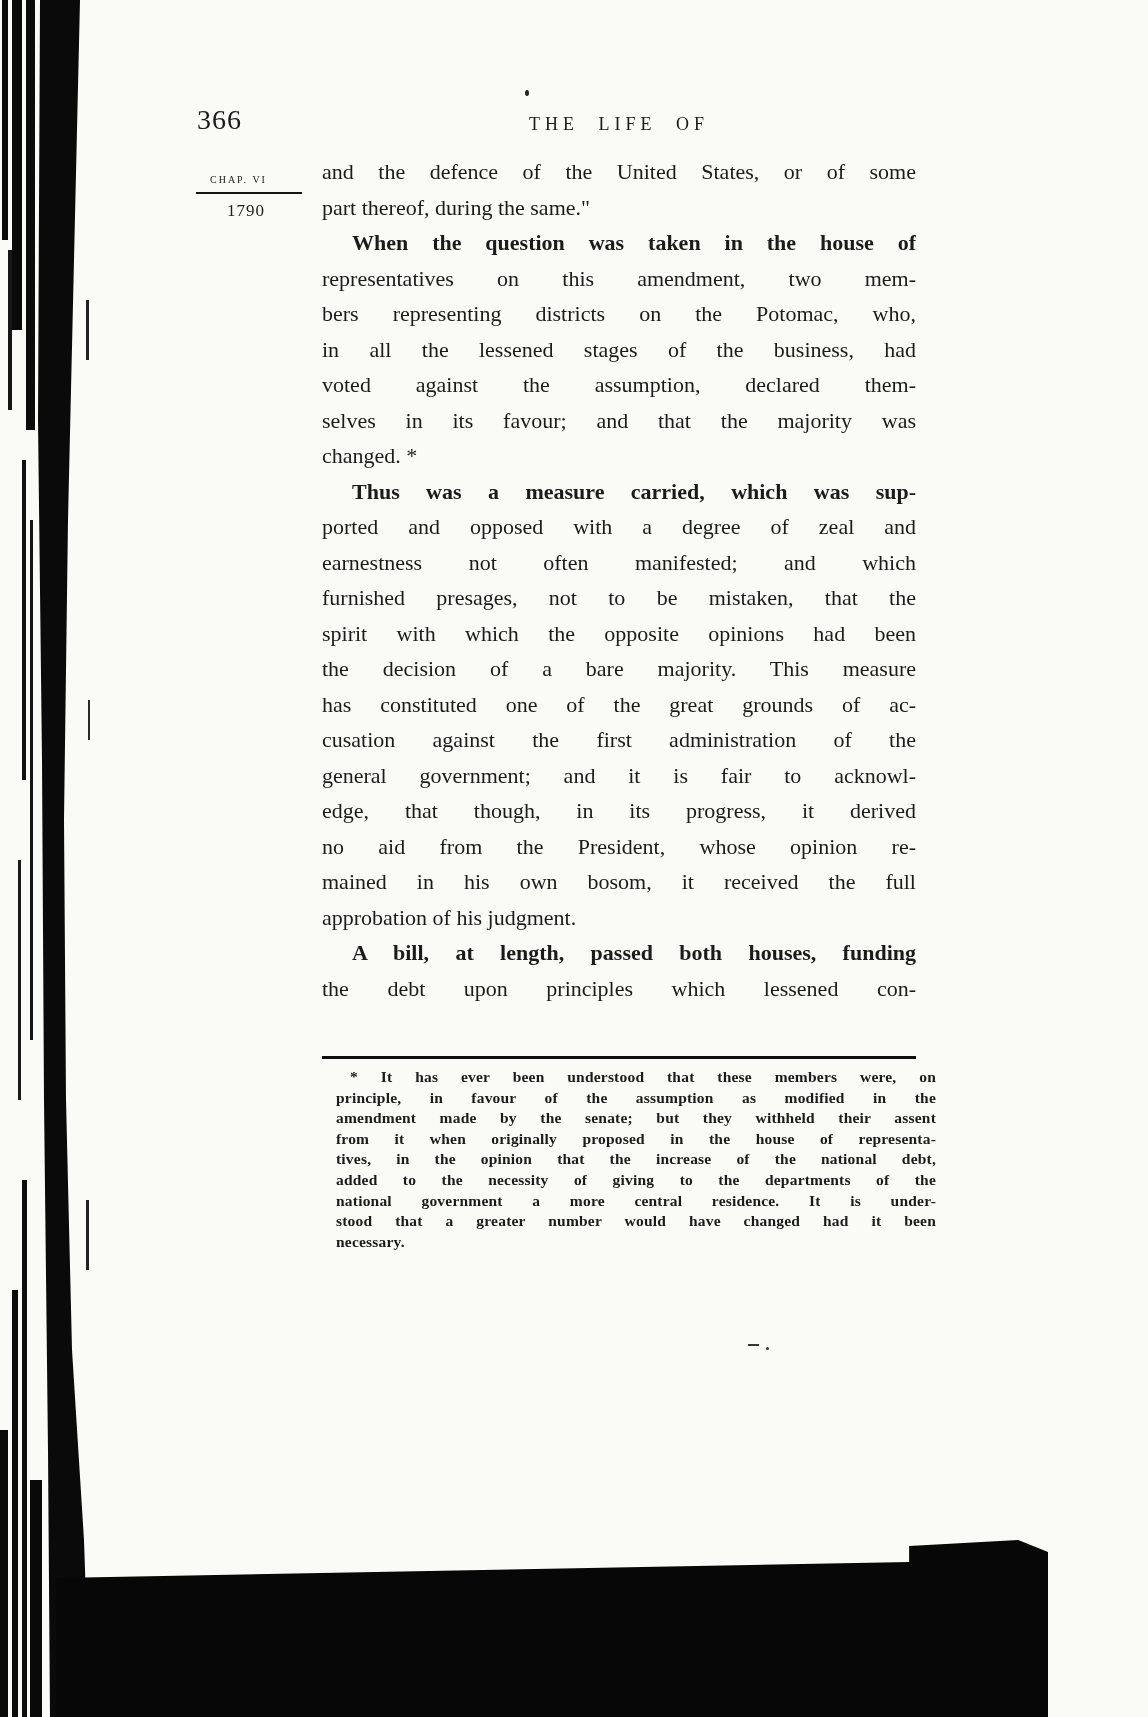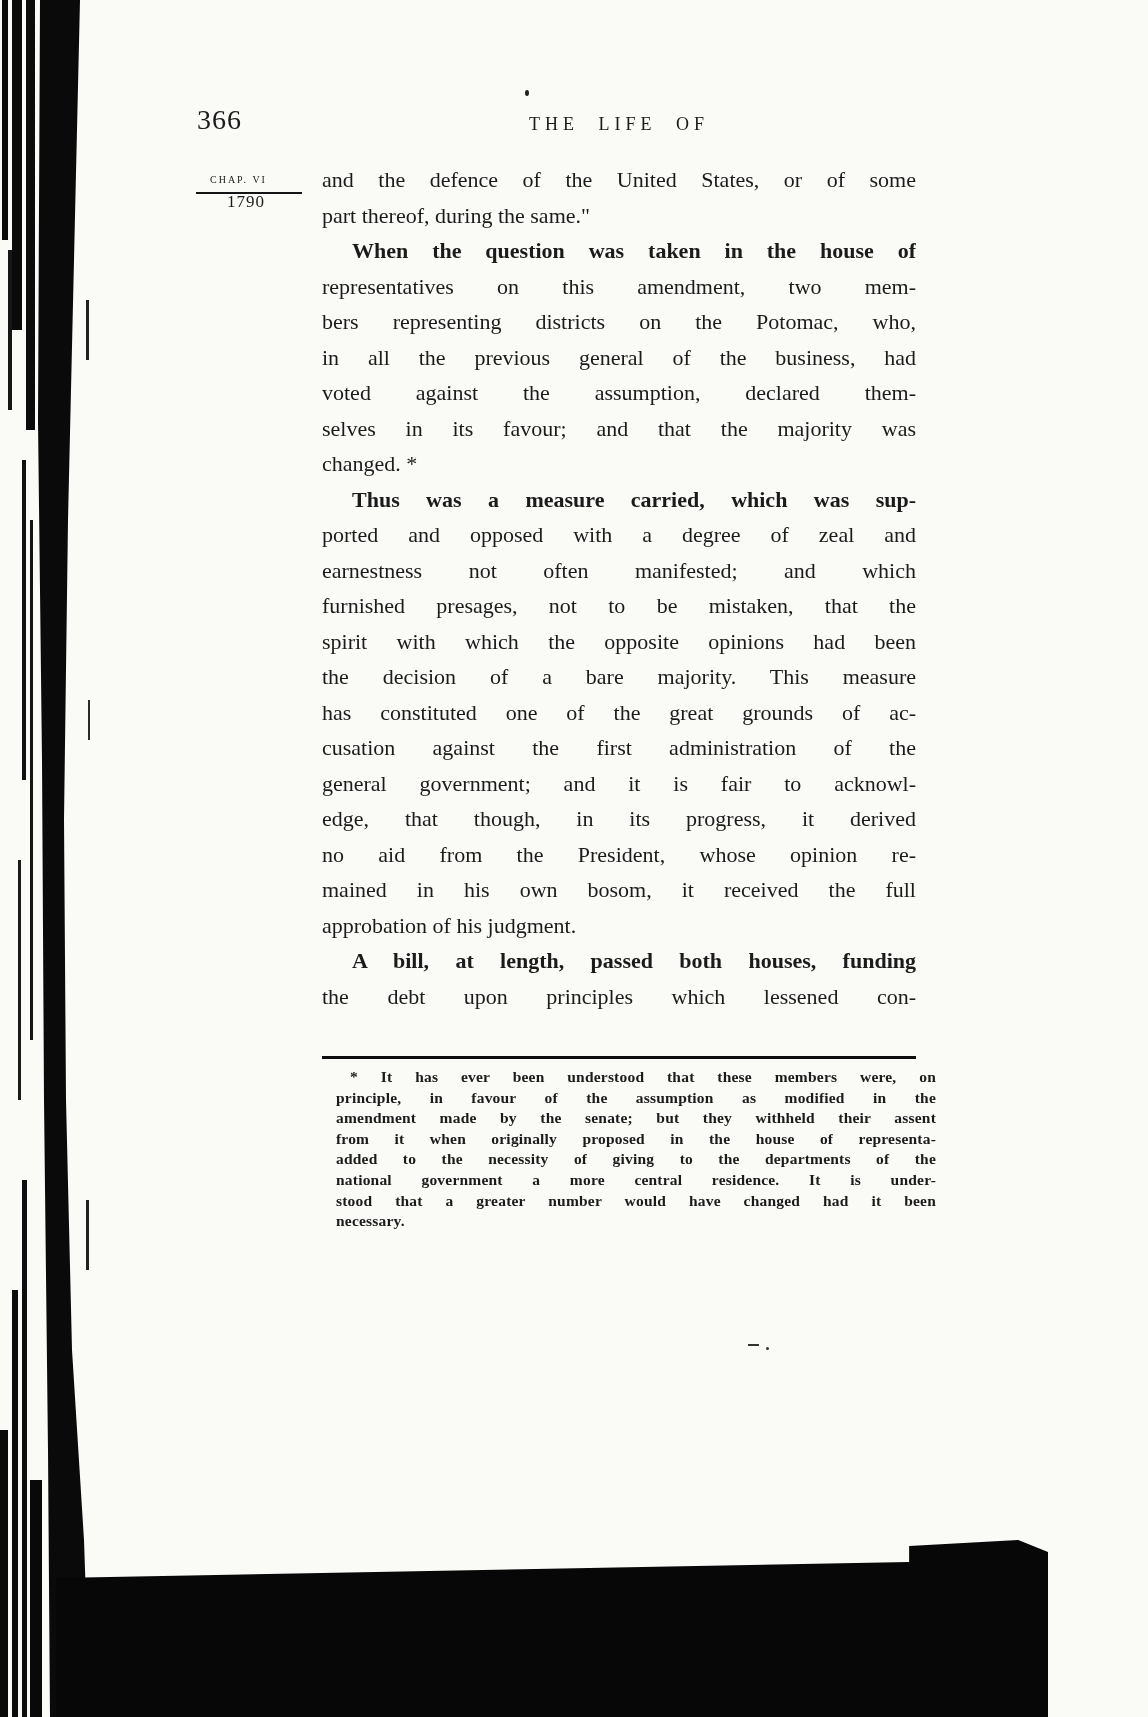--- a/index.html
+++ b/index.html
@@ -32,24 +32,24 @@
   }
 
   
   .page-number { position: absolute; left: 197px; top: 104px; font-size: 28px; letter-spacing: 1px; }
   .running-header {
     position: absolute; left: 322px; top: 114px; width: 594px;
     text-align: center; font-size: 18px; letter-spacing: 5px; word-spacing: 10px;
   }
   .margin-chapter { position: absolute; left: 210px; top: 174px; font-size: 10px; letter-spacing: 2px; }
   .margin-rule { position: absolute; left: 196px; top: 192px; width: 106px; height: 2px; background: #141414; }
-  .margin-year { position: absolute; left: 227px; top: 192px; font-size: 17px; letter-spacing: 1px; }
+  .margin-year { position: absolute; left: 227px; top: 201px; font-size: 17px; letter-spacing: 1px; }
 
   
-  .body-text { position: absolute; left: 322px; top: 162px; width: 594px; }
+  .body-text { position: absolute; left: 322px; top: 154px; width: 594px; }
   .line {
     font-size: 22px; line-height: 35.5px; height: 35.5px;
     white-space: normal; overflow: hidden;
   }
   .jfull { text-align: justify; text-align-last: justify; -moz-text-align-last: justify; }
   .jlast { text-align: left; text-align-last: left; }
   .indent { text-indent: 30px; font-weight: bold; }
 
   
   .footnote-rule { position: absolute; left: 322px; top: 1056px; width: 594px; height: 2.5px; background: #0e0e0e; }
@@ -99,21 +99,21 @@
 <div class="margin-chapter">CHAP. VI</div>
 <div class="margin-rule"></div>
 <div class="margin-year">1790</div>
 
 <div class="body-text" id="body-text">
     <div class="line jfull">and the defence of the United States, or of some</div>
     <div class="line jlast">part thereof, during the same."</div>
     <div class="line indent jfull">When the question was taken in the house of</div>
     <div class="line jfull">representatives on this amendment, two mem-</div>
     <div class="line jfull">bers representing districts on the Potomac, who,</div>
-    <div class="line jfull">in all the previous general of the business, had</div>
+    <div class="line jfull">in all the lessened stages of the business, had</div>
     <div class="line jfull">voted against the assumption, declared them-</div>
     <div class="line jfull">selves in its favour; and that the majority was</div>
     <div class="line jlast">changed. *</div>
     <div class="line indent jfull">Thus was a measure carried, which was sup-</div>
     <div class="line jfull">ported and opposed with a degree of zeal and</div>
     <div class="line jfull">earnestness not often manifested; and which</div>
     <div class="line jfull">furnished presages, not to be mistaken, that the</div>
     <div class="line jfull">spirit with which the opposite opinions had been</div>
     <div class="line jfull">the decision of a bare majority.  This measure</div>
     <div class="line jfull">has constituted one of the great grounds of ac-</div>
@@ -126,17 +126,18 @@
     <div class="line indent jfull">A bill, at length, passed both houses, funding</div>
     <div class="line jfull">the debt upon principles which lessened con-</div>
   </div>
 
 <div class="footnote-rule"></div>
 <div class="footnote-text" id="footnote-text">
     <div class="fline findent jfull">* It has ever been understood that these members were, on</div>
     <div class="fline jfull">principle, in favour of the assumption as modified in the</div>
     <div class="fline jfull">amendment made by the senate; but they withheld their assent</div>
     <div class="fline jfull">from it when originally proposed in the house of representa-</div>
+    <div class="fline jfull">tives, in the opinion that the increase of the national debt,</div>
     <div class="fline jfull">added to the necessity of giving to the departments of the</div>
     <div class="fline jfull">national government a more central residence.  It is under-</div>
     <div class="fline jfull">stood that a greater number would have changed had it been</div>
     <div class="fline jlast">necessary.</div>
   </div>
 
 </body></html>

